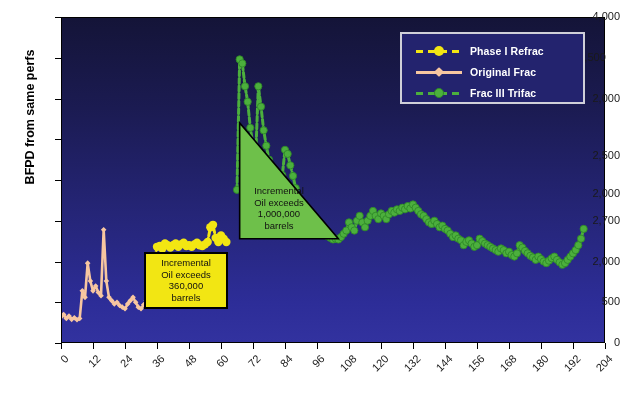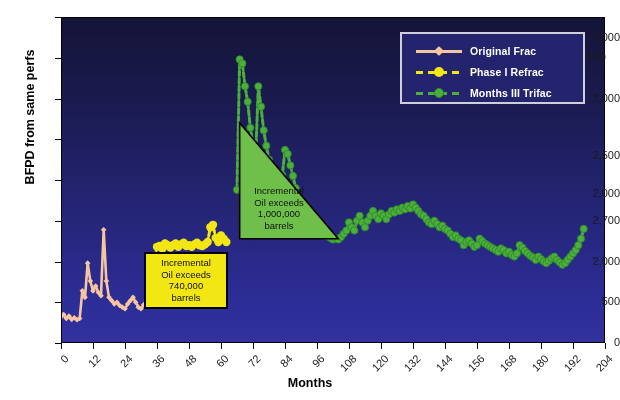--- a/index.html
+++ b/index.html
@@ -308,21 +308,21 @@
       <div class="ytick" style="top: 214.75px;">2,700</div>
       <div class="ytick-mark" style="top: 220.75px;"></div>
       <div class="ytick" style="top: 188px;">2,000</div>
       <div class="ytick-mark" style="top: 180px;"></div>
       <div class="ytick" style="top: 150px;">2,500</div>
       <div class="ytick-mark" style="top: 139.25px;"></div>
       <div class="ytick" style="top: 92.5px;">2,000</div>
       <div class="ytick-mark" style="top: 98.5px;"></div>
       <div class="ytick" style="top: 51.75px; text-align: center;">3,500</div>
       <div class="ytick-mark" style="top: 57.75px;"></div>
-      <div class="ytick" style="top: 11px; margin-top: 21px;">4,000</div>
+      <div class="ytick" style="top: 11px;">4,000</div>
       <div class="ytick-mark" style="top: 17px;"></div>
       <div class="xtick-mark" style="left: 61px; top: 343px;"></div>
       <div class="xtick" style="left: 21px; top: 353px; width: 42px; text-align: right;">0</div>
       <div class="xtick-mark" style="left: 93px; top: 343px;"></div>
       <div class="xtick" style="left: 53px; top: 353px; width: 42px; text-align: right;">12</div>
       <div class="xtick-mark" style="left: 125px; top: 343px;"></div>
       <div class="xtick" style="left: 85px; top: 353px; width: 42px; text-align: right;">24</div>
       <div class="xtick-mark" style="left: 157px; top: 343px;"></div>
       <div class="xtick" style="left: 117px; top: 353px; width: 42px; text-align: right;">36</div>
       <div class="xtick-mark" style="left: 189px; top: 343px;"></div>
@@ -349,50 +349,49 @@
       <div class="xtick" style="left: 469px; top: 353px; width: 42px; text-align: right;">168</div>
       <div class="xtick-mark" style="left: 541px; top: 343px;"></div>
       <div class="xtick" style="left: 501px; top: 353px; width: 42px; text-align: right;">180</div>
       <div class="xtick-mark" style="left: 573px; top: 343px;"></div>
       <div class="xtick" style="left: 533px; top: 353px; width: 42px; text-align: right;">192</div>
       <div class="xtick-mark" style="left: 605px; top: 343px;"></div>
       <div class="xtick" style="left: 565px; top: 353px; width: 42px; text-align: right;">204</div>
     </div>
 
   <div id="ylabel">BFPD from same perfs</div>
-  <div id="xlabel">Months</div>
 
   <div id="legend">
+    <div class="legend-row">
+      <span class="legend-key">
+          <span class="lk-line dashed" style="color: rgb(242, 230, 19);"></span>
+          <span class="lk-dot" style="width: 10px; height: 10px; background: rgb(242, 230, 19);"></span>
+        </span>
+      <span class="legend-text">Phase I Refrac</span>
+    </div>
     <div class="legend-row">
       <span class="legend-key">
           <span class="lk-line solid" style="color: rgb(247, 198, 160);"></span>
           <span class="lk-dot" style="width: 7px; height: 7px; background: rgb(247, 198, 160); border-radius: 1px; transform: translate(-50%, -50%) rotate(45deg);"></span>
         </span>
       <span class="legend-text">Original Frac</span>
     </div>
     <div class="legend-row">
       <span class="legend-key">
-          <span class="lk-line dashed" style="color: rgb(242, 230, 19);"></span>
-          <span class="lk-dot" style="width: 10px; height: 10px; background: rgb(242, 230, 19);"></span>
-        </span>
-      <span class="legend-text">Phase I Refrac</span>
-    </div>
-    <div class="legend-row">
-      <span class="legend-key">
           <span class="lk-line dashed" style="color: rgb(76, 175, 61);"></span>
           <span class="lk-dot" style="width: 8px; height: 8px; background: rgb(76, 175, 61); border: 1px solid rgb(47, 138, 40);"></span>
         </span>
-      <span class="legend-text">Months III Trifac</span>
+      <span class="legend-text">Frac III Trifac</span>
     </div>
   </div>
 
   <div id="yellow-callout">
     <div>Incremental</div>
     <div>Oil exceeds</div>
-    <div>740,000</div>
+    <div>360,000</div>
     <div>barrels</div>
   </div>
 
   <div id="green-callout-text">
     <div>Incremental</div>
     <div>Oil exceeds</div>
     <div>1,000,000</div>
     <div>barrels</div>
   </div>
 

